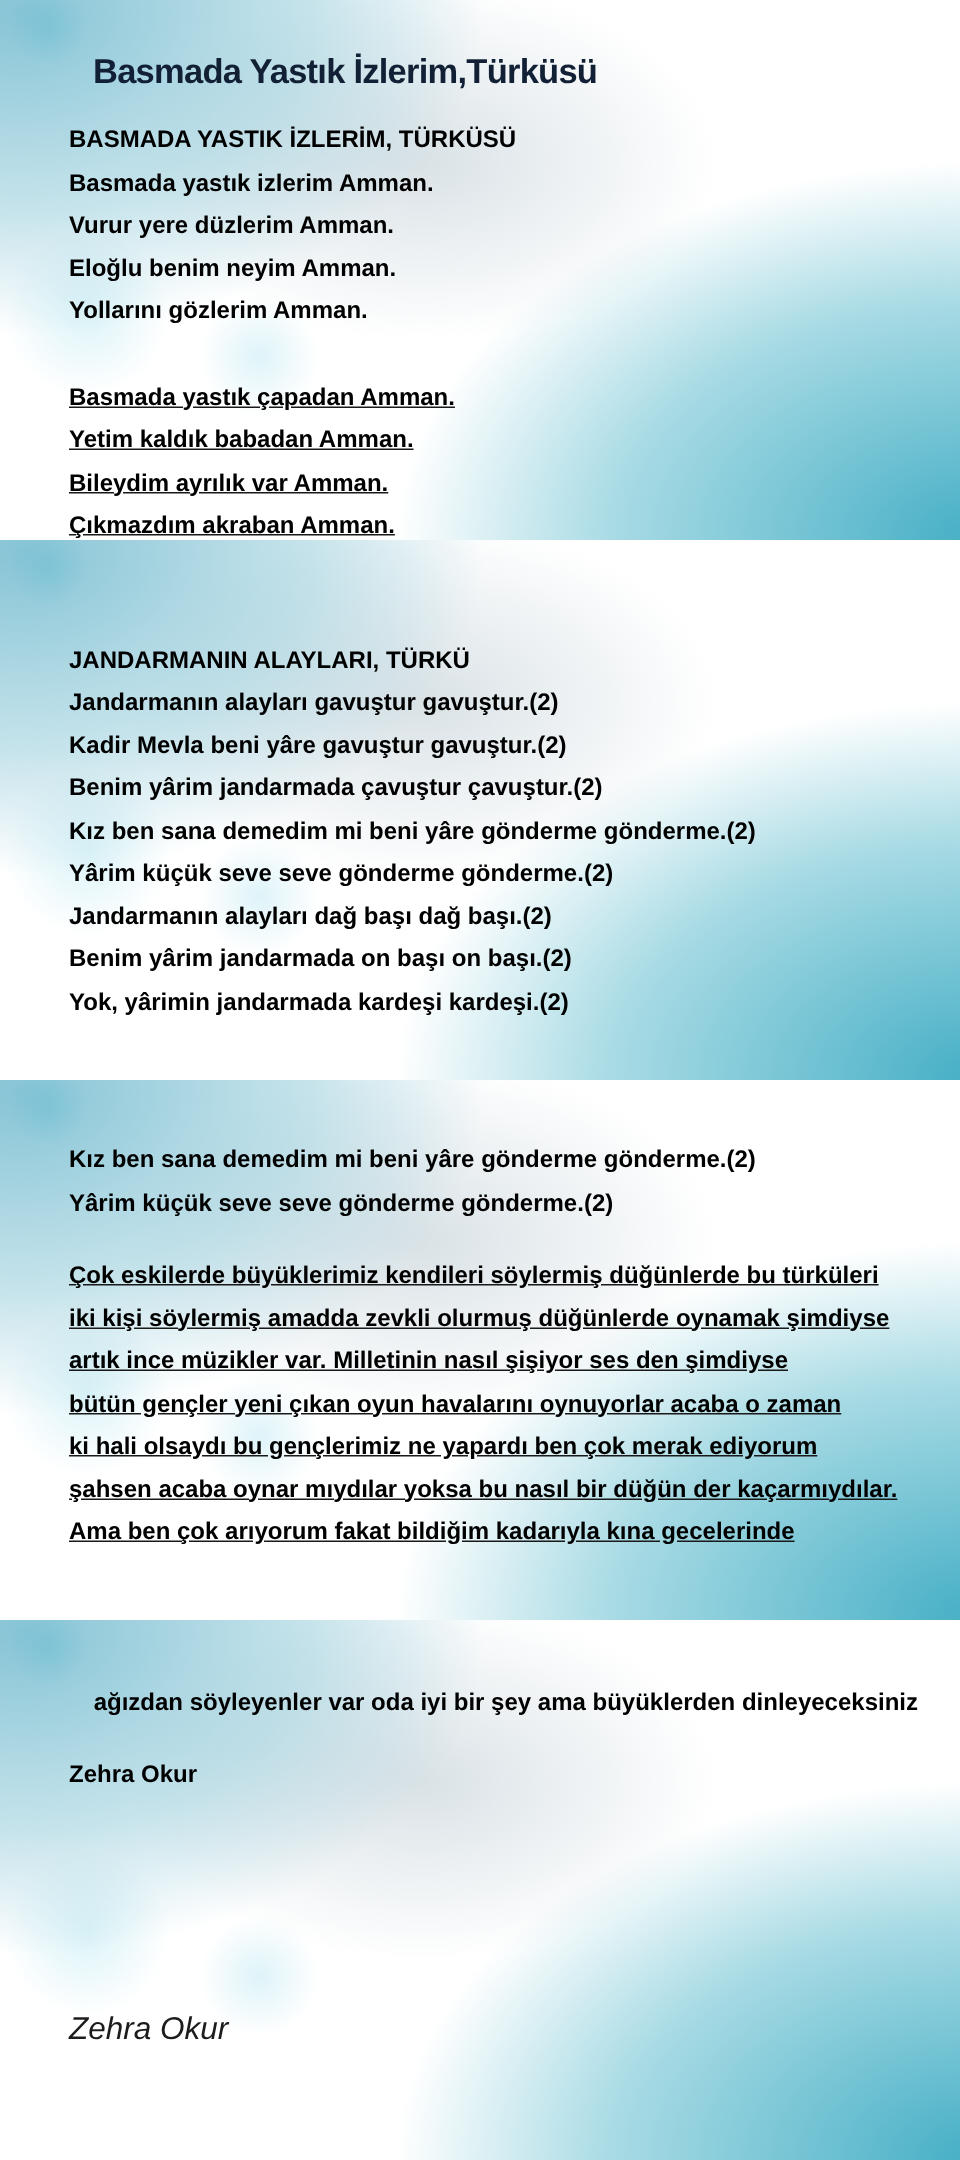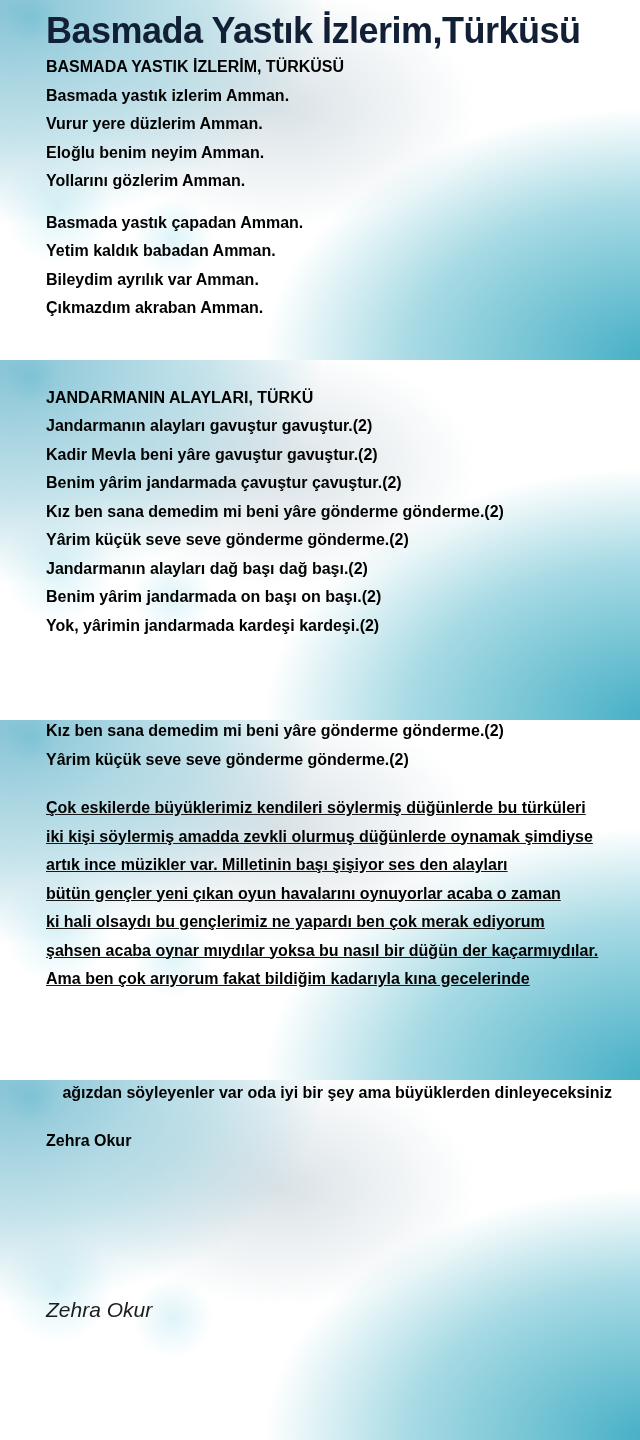--- a/index.html
+++ b/index.html
@@ -26,37 +26,37 @@
     background-size: 640px 360px;
     background-repeat: repeat;
   }
   .content {
     position: absolute;
     top: 0; left: 0; right: 0;
     padding: 14px 28px 0 46px;
     color: #191919;
   }
   .page-title {
-    margin: 0;
-    font-size: 36px;
+    margin: 16px;
+    font-size: 23px;
     line-height: 34px;
     font-weight: bold;
     color: #122036;
     letter-spacing: -0.5px;
   }
   .stanza { margin: 0; }
   .line {
     font-size: 16px;
     line-height: 28.5px;
     font-weight: bold;
     white-space: nowrap;
     color: #000000;
   }
   #stanza-1a { margin-top: 5px; }
-  #stanza-1b { margin-top: 13px; }
+  #stanza-1b { margin-top: 29px; text-decoration: underline; }
   #stanza-2  { margin-top: 61px; }
   #stanza-3a { margin-top: 77px; }
   #stanza-3b { margin-top: 20px; text-decoration: underline; }
   #stanza-4a { margin-top: 85px; text-align: right; }
   #stanza-4b { margin-top: 20px; }
   .signature {
     margin-top: 139px;
     font-size: 21px;
     line-height: 30px;
     font-style: italic;
@@ -99,21 +99,21 @@
   </div>
 
   <div class="stanza" id="stanza-3a">
     <div class="line">Kız ben sana demedim mi beni yâre gönderme gönderme.(2)</div>
     <div class="line">Yârim küçük seve seve gönderme gönderme.(2)</div>
   </div>
 
   <div class="stanza" id="stanza-3b">
     <div class="line">Çok eskilerde büyüklerimiz kendileri söylermiş düğünlerde bu türküleri</div>
     <div class="line">iki kişi söylermiş amadda zevkli olurmuş düğünlerde oynamak şimdiyse</div>
-    <div class="line">artık ince müzikler var. Milletinin başı şişiyor ses den alayları</div>
+    <div class="line">artık ince müzikler var. Milletinin nasıl şişiyor ses den şimdiyse</div>
     <div class="line">bütün gençler yeni çıkan oyun havalarını oynuyorlar acaba o zaman</div>
     <div class="line">ki hali olsaydı bu gençlerimiz ne yapardı ben çok merak ediyorum</div>
     <div class="line">şahsen acaba oynar mıydılar yoksa bu nasıl bir düğün der kaçarmıydılar.</div>
     <div class="line">Ama ben çok arıyorum fakat bildiğim kadarıyla kına gecelerinde</div>
   </div>
 
   <div class="stanza" id="stanza-4a">
     <div class="line">ağızdan söyleyenler var oda iyi bir şey ama büyüklerden dinleyeceksiniz</div>
   </div>
 

